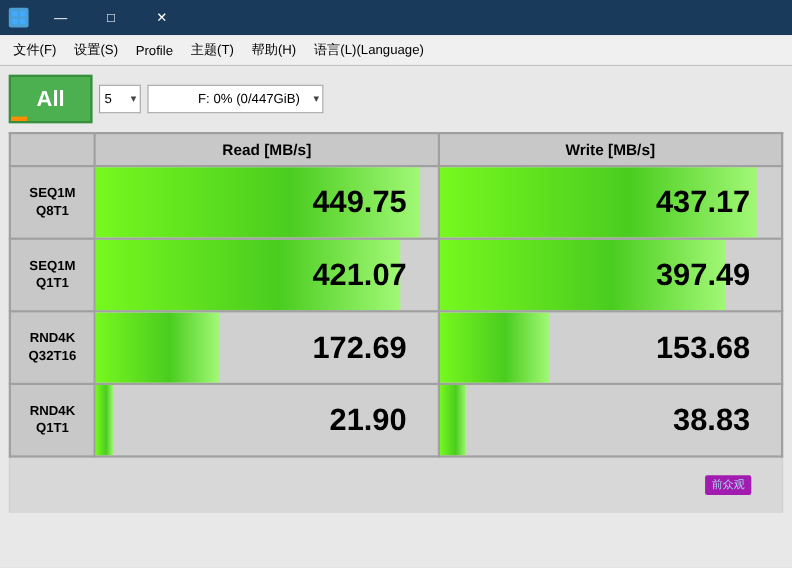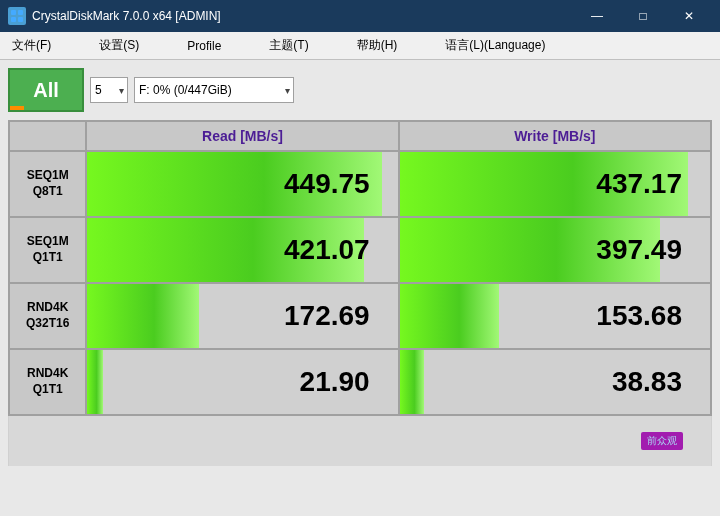--- a/index.html
+++ b/index.html
@@ -60,21 +60,20 @@
     
     .menu-bar {
       background: #f0f0f0;
       border-bottom: 1px solid #c0c0c0;
       height: 28px;
       display: flex;
       align-items: center;
       padding: 0 4px;
       font-size: 12px;
       color: #000;
-      gap: 32px;
     }
     .menu-item {
       padding: 4px 8px;
       cursor: pointer;
       white-space: nowrap;
     }
 
     
     .main-content {
       background: #e8e8e8;
@@ -133,20 +132,21 @@
     .select-wrapper::after {
       content: '▾';
       position: absolute;
       right: 3px;
       font-size: 10px;
       pointer-events: none;
       color: #444;
     }
     .drive-select {
       min-width: 160px;
+      padding-left: 41px;
     }
     .unit-select {
       min-width: 60px;
     }
 
     
     .bench-table {
       width: 100%;
       border-collapse: collapse;
       background: #d0d0d0;
@@ -154,21 +154,21 @@
     .bench-table td, .bench-table th {
       border: 2px solid #a0a0a0;
       text-align: center;
       padding: 16px;
     }
     .header-row th {
       background: #c8c8c8;
       font-size: 14px;
       font-weight: bold;
       padding: 6px 4px;
-      color: #4c1d95;
+      color: #000000;
     }
     .row-label {
       background: #c8c8c8;
       font-size: 12px;
       font-weight: bold;
       width: 75px;
       padding: 6px 4px;
       text-align: center;
       color: #000;
       line-height: 1.3;
@@ -225,21 +225,20 @@
 
 <div class="title-bar">
   <div class="title-bar-icon">
     <svg width="14" height="14" viewBox="0 0 14 14">
       <rect x="1" y="1" width="5" height="5" fill="#4af" rx="1"></rect>
       <rect x="8" y="1" width="5" height="5" fill="#4af" rx="1"></rect>
       <rect x="1" y="8" width="5" height="5" fill="#4af" rx="1"></rect>
       <rect x="8" y="8" width="5" height="5" fill="#4af" rx="1"></rect>
     </svg>
   </div>
-  <span class="title-bar-text">CrystalDiskMark 7.0.0 x64 [ADMIN]</span>
   <div class="title-bar-controls">
     <button class="title-btn">—</button>
     <button class="title-btn">□</button>
     <button class="title-btn close">✕</button>
   </div>
 </div>
 
 <div class="menu-bar">
   <span class="menu-item">文件(F)</span>
   <span class="menu-item">设置(S)</span>

